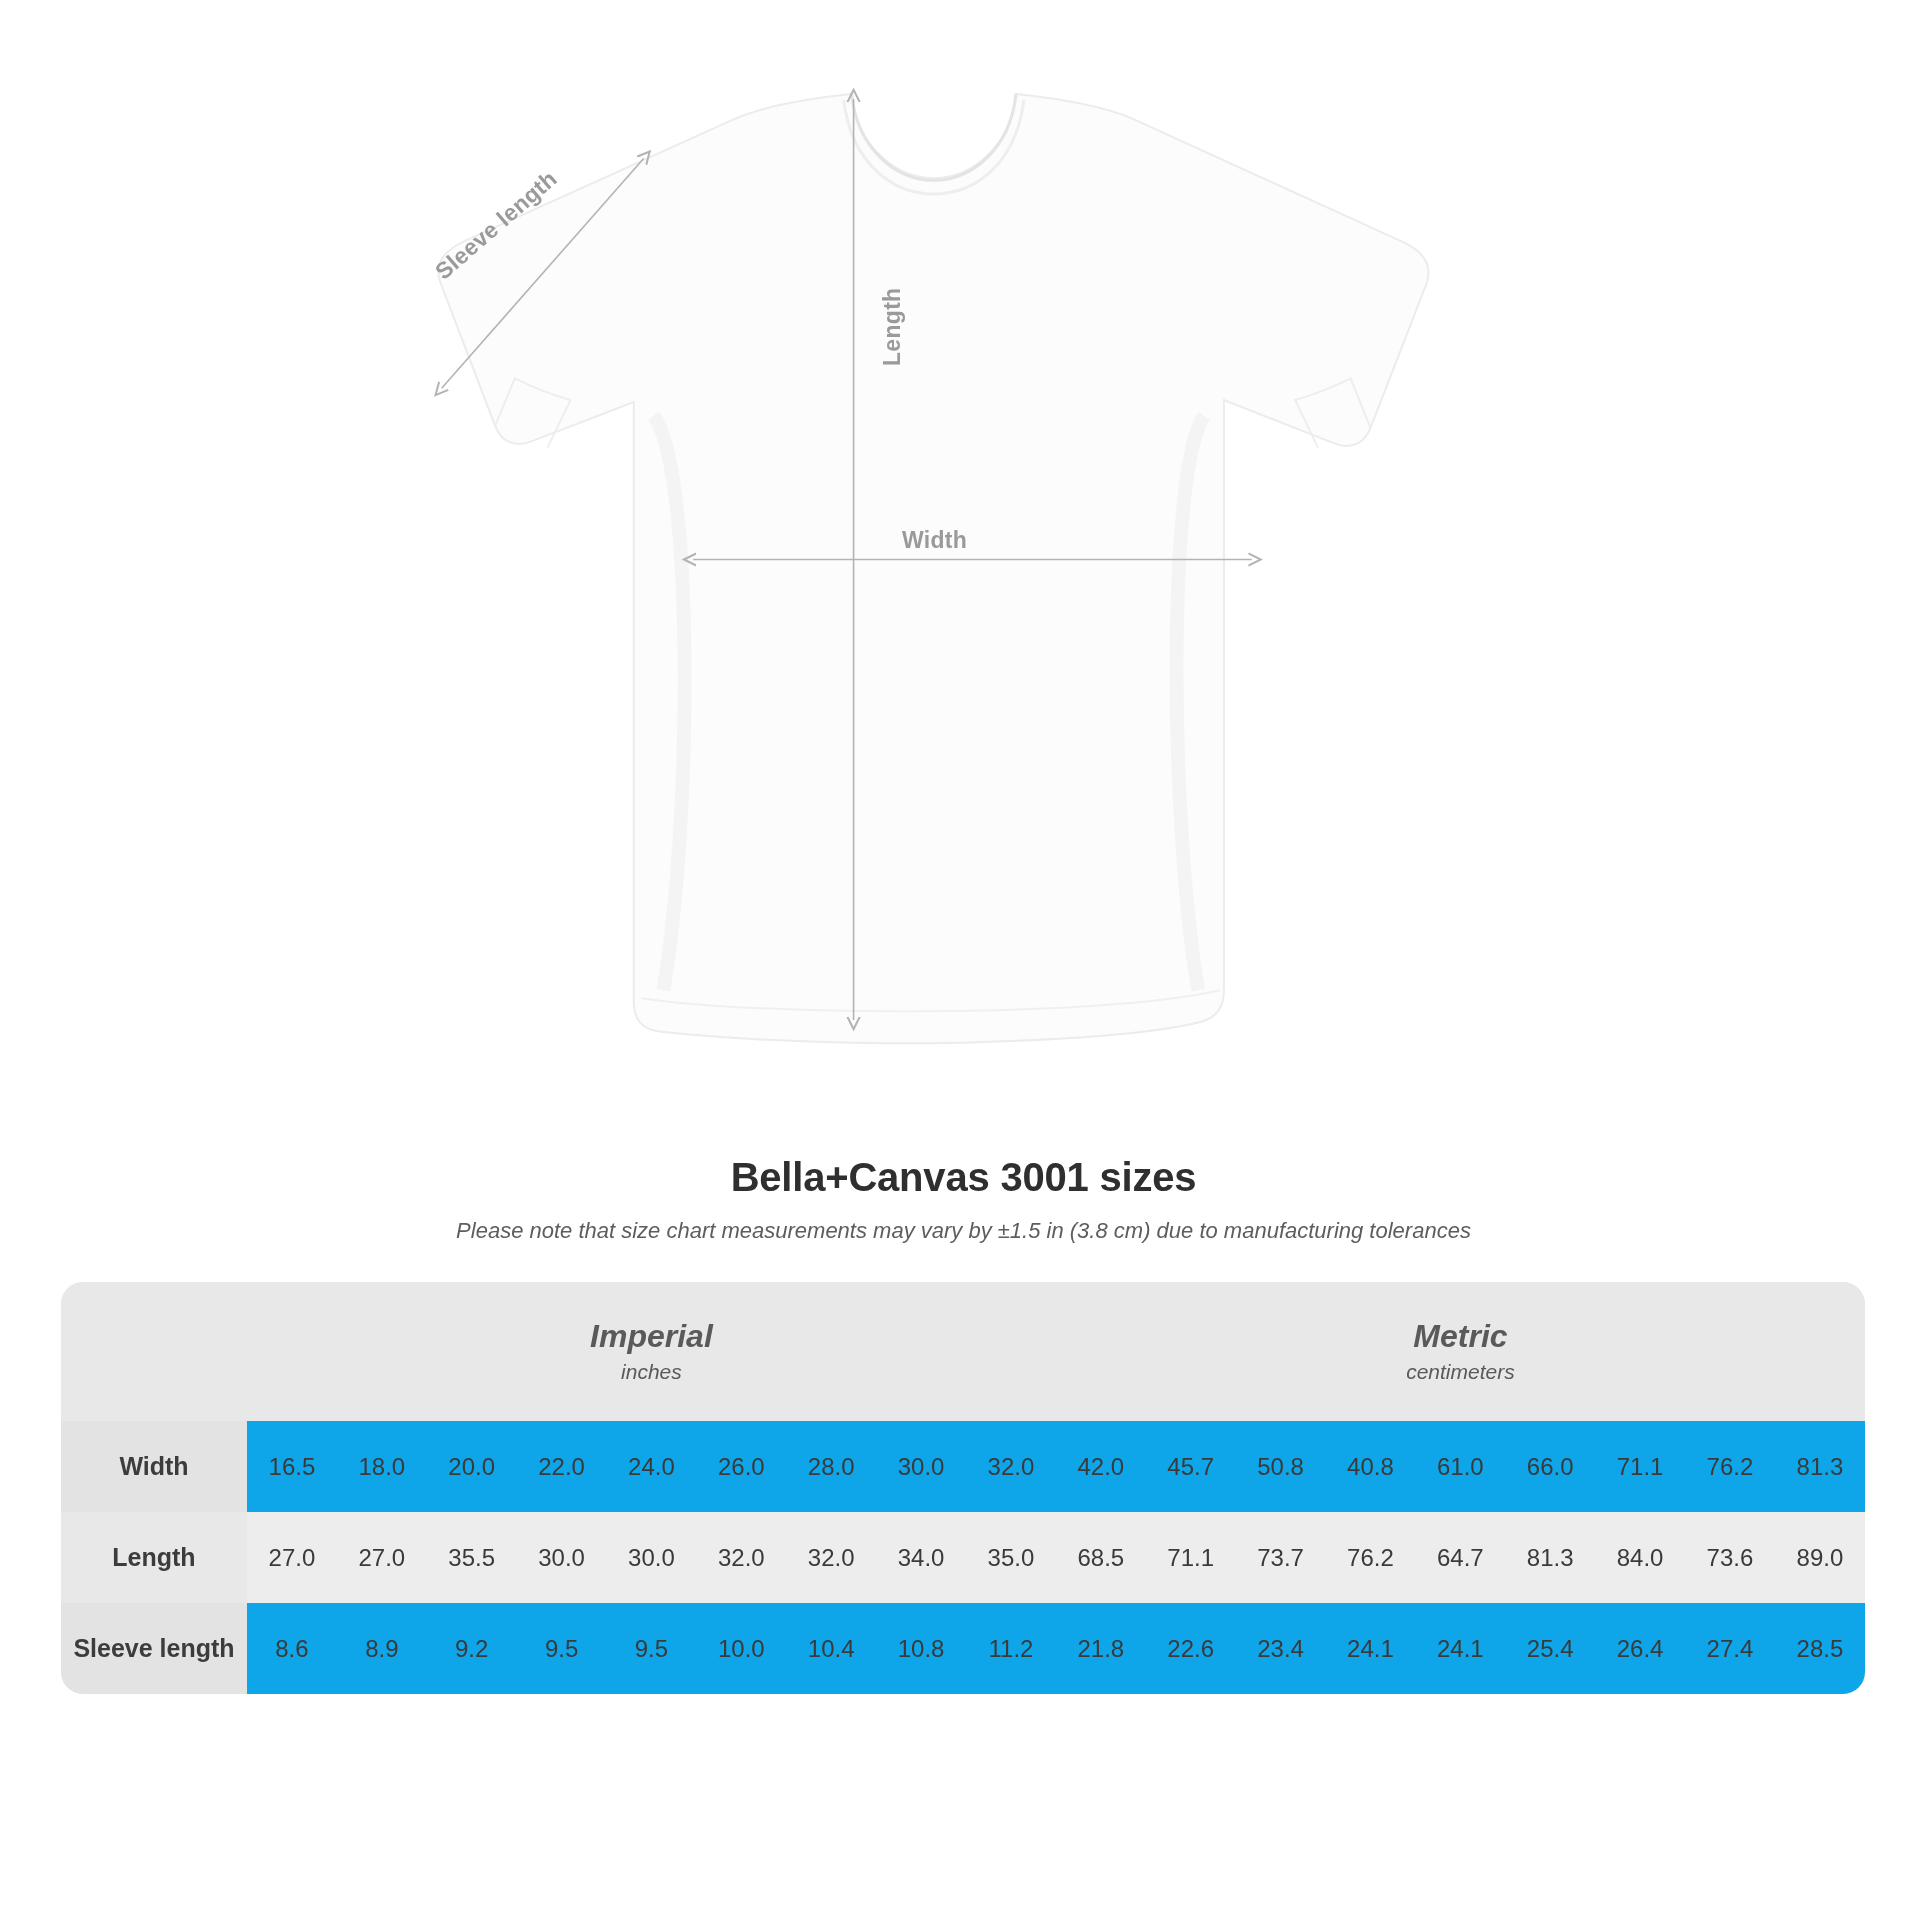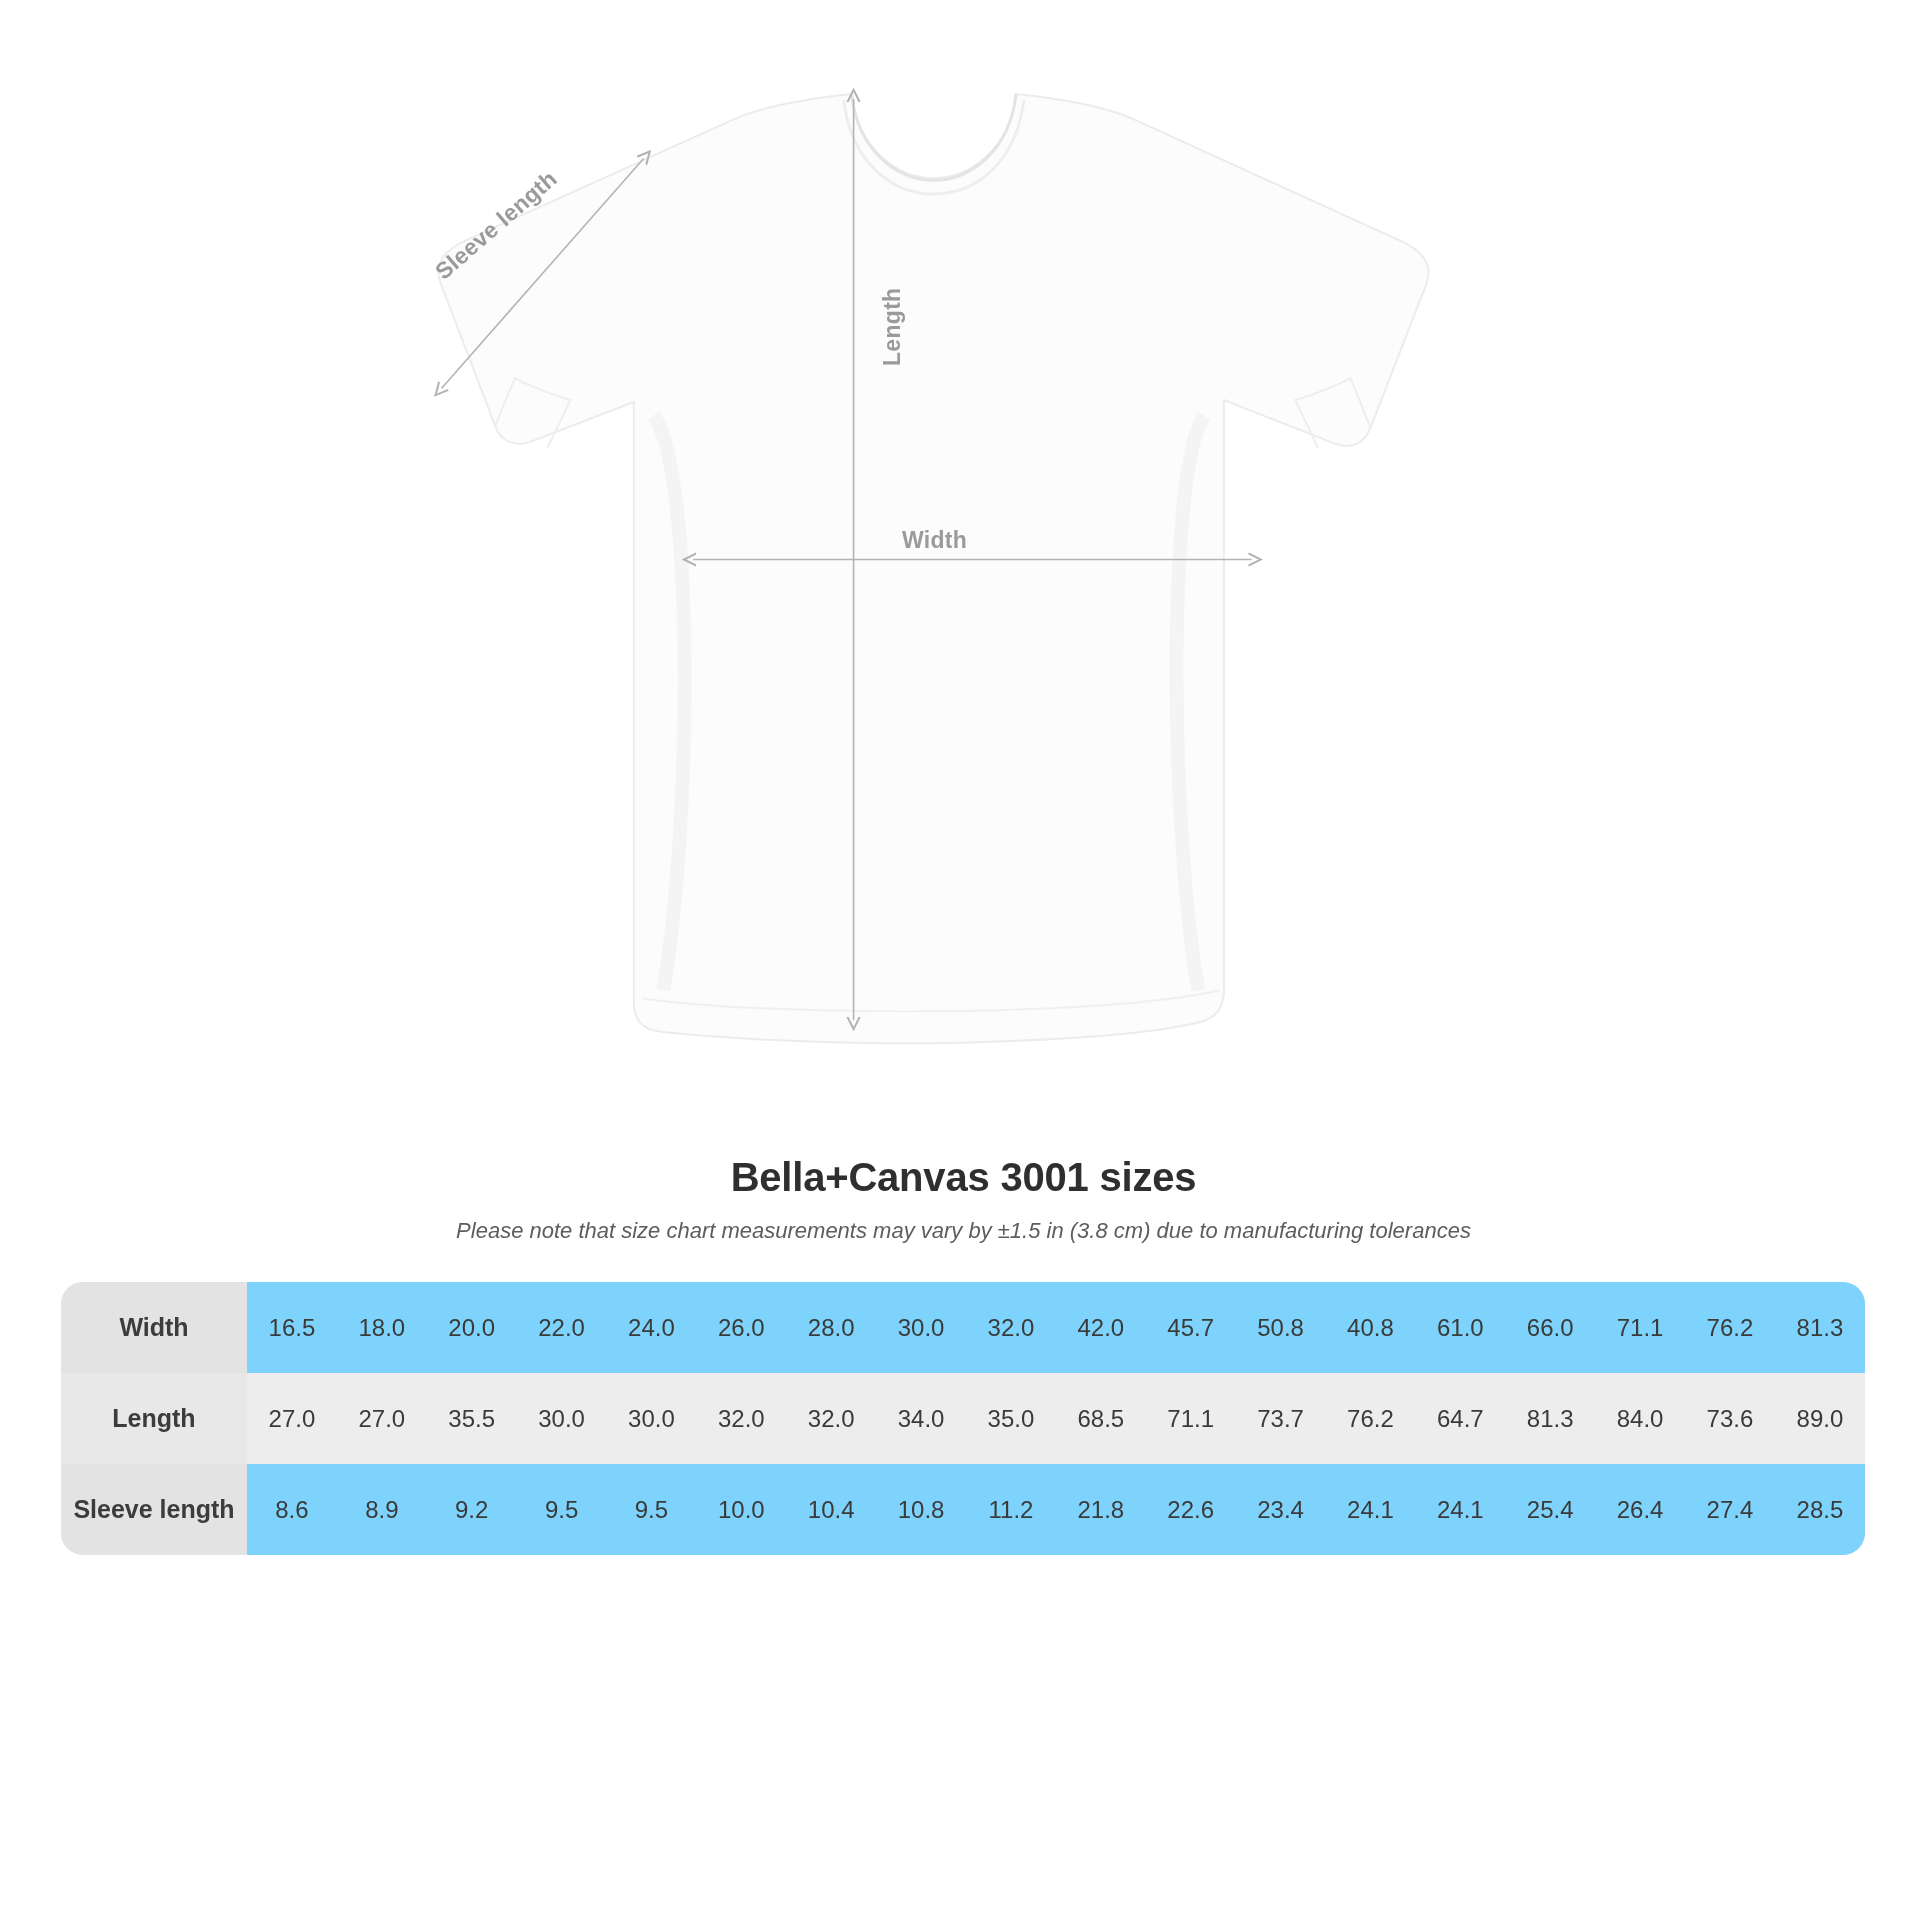--- a/index.html
+++ b/index.html
@@ -131,21 +131,21 @@
     border-left: 0;
   }
 
   .data-row td {
     height: 91px;
     font-size: 25px;
     color: #3c3c3c;
     border-left: 1px solid #eeeeee;
     border-top: 1px solid #eeeeee;
   }
-  .data-row.alt td { background: #7dd3fc; }
+  .data-row.alt td { background: #0ea5e9; }
   .data-row td.rowlabel {
     background: #e8e8e8;
     font-weight: bold;
     font-size: 25px;
     color: #3c3c3c;
     border-left: 0;
   }
   .data-row.alt td.rowlabel { background: #e3e3e3; }
 
   col.label-col { width: 186px; }
@@ -220,20 +220,31 @@
     <div class="chart-title">Bella+Canvas 3001 sizes</div>
     <div class="chart-note">Please note that size chart measurements may vary by ±1.5 in (3.8 cm) due to manufacturing tolerances</div>
   </div>
 
   <div class="table-wrap">
     <table class="size-table">
       <colgroup>
         <col class="label-col">
       </colgroup>
       <thead>
+        <tr class="unit-row">
+          <th class="corner-cell"></th>
+          <th colspan="9">
+            <div class="unit-name">Imperial</div>
+            <div class="unit-sub">inches</div>
+          </th>
+          <th colspan="9">
+            <div class="unit-name">Metric</div>
+            <div class="unit-sub">centimeters</div>
+          </th>
+        </tr>
       </thead>
       <tbody>
         <tr class="data-row alt">
           <td class="rowlabel">Width</td>
           <td>16.5</td>
           <td>18.0</td>
           <td>20.0</td>
           <td>22.0</td>
           <td>24.0</td>
           <td>26.0</td>

